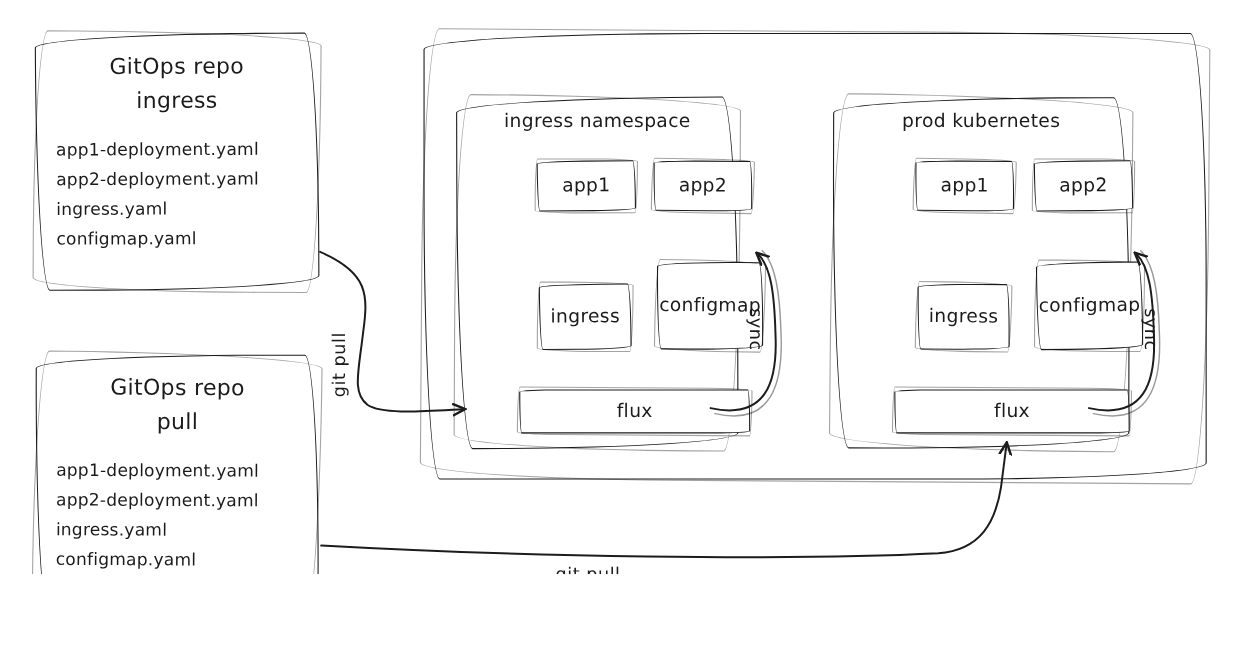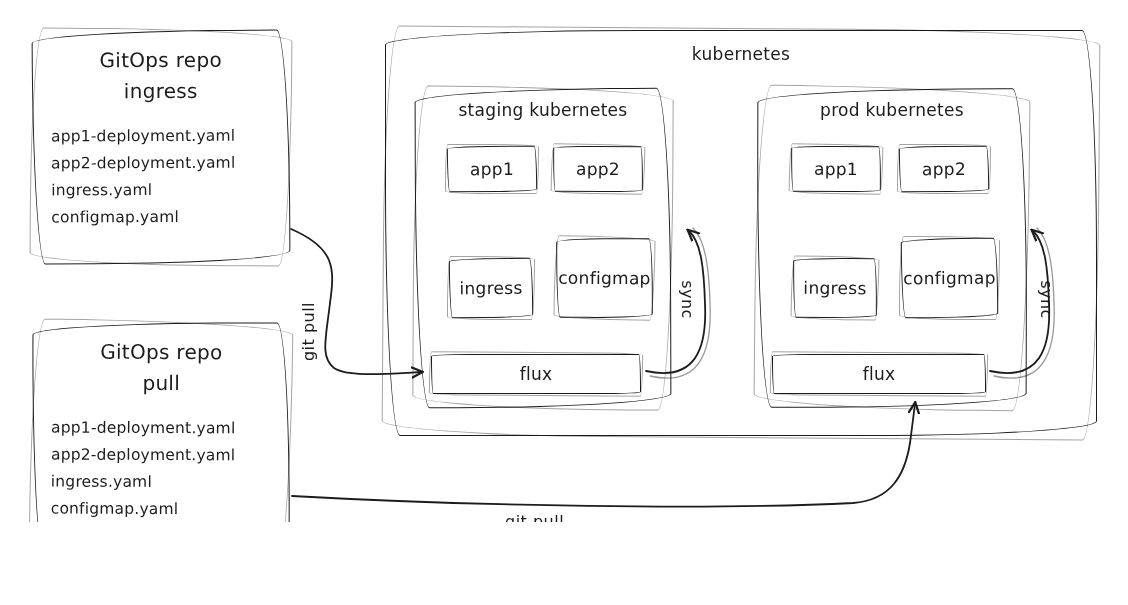--- a/index.html
+++ b/index.html
@@ -54,20 +54,21 @@
     text-align: center;
     font-size: 17px;
     letter-spacing: 0.3px;
   }
   .pod {
     display: flex;
     align-items: center;
     justify-content: center;
     font-size: 17px;
     letter-spacing: 0.3px;
+    margin-left: 41px;
   }
   .vlabel {
     position: absolute;
     font-size: 16px;
     letter-spacing: 0.5px;
     white-space: nowrap;
     text-align: center;
   }
   .rot-cw  { transform: rotate(90deg); }
   .rot-ccw { transform: rotate(-90deg); }
@@ -118,24 +119,23 @@
     </div>
     <div>
       <div class="file">app1-deployment.yaml</div>
       <div class="file">app2-deployment.yaml</div>
       <div class="file">ingress.yaml</div>
       <div class="file">configmap.yaml</div>
     </div>
   </div>
 
   <div class="box" style="left:385px; top:30px; width:712px; height:406px;"></div>
-  <div class="k8s-label" style="left:385px; top:44px; width:712px;">kubernetes</div>
 
   <div class="box" style="left:415px; top:88px; width:256px; height:320px; transform:rotate(-0.15deg);"></div>
-  <div class="ns-label" style="left:415px; top:100px; width:256px;">staging kubernetes</div>
+  <div class="ns-label" style="left:415px; top:100px; width:256px;">ingress namespace</div>
 
   <div class="box pod" style="left:447px; top:146px; width:90px; height:46px; transform:rotate(-0.5deg);">app1</div>
   <div class="box pod" style="left:553px; top:146px; width:90px; height:46px; transform:rotate(0.5deg);">app2</div>
   <div class="box pod" style="left:449px; top:258px; width:84px; height:60px; transform:rotate(-0.4deg);">ingress</div>
   <div class="box pod" style="left:556px; top:238px; width:97px; height:80px; transform:rotate(0.4deg);">configmap</div>
   <div class="box pod" style="left:431px; top:354px; width:210px; height:40px;">flux</div>
 
   <div class="vlabel rot-cw" style="left:663px; top:290px; width:48px;">sync</div>
 
   <div class="box" style="left:757px; top:88px; width:270px; height:320px; transform:rotate(0.15deg);"></div>

